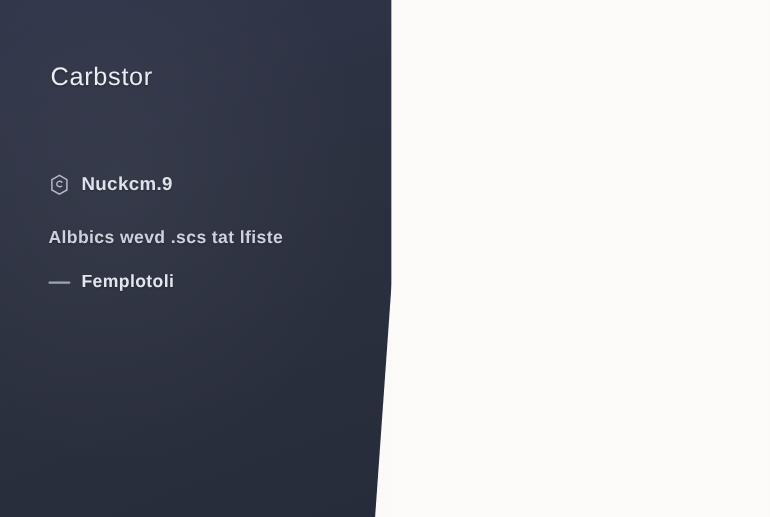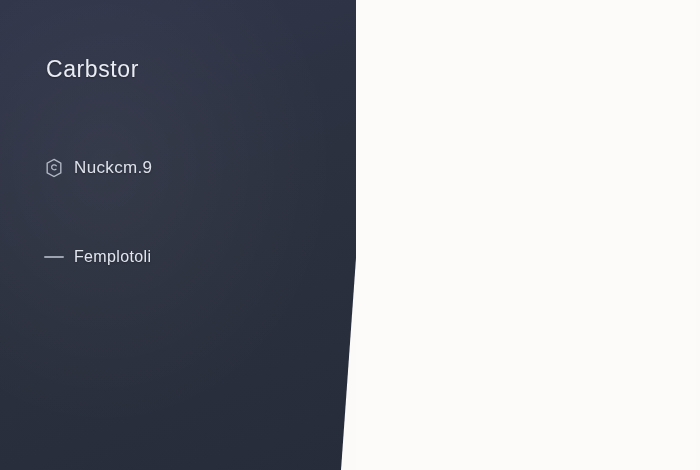--- a/index.html
+++ b/index.html
@@ -33,21 +33,21 @@
   .menu-row{position:absolute;display:flex;align-items:center;gap:10px;}
   .menu-row.r1{left:44px;top:158px;}
   .menu-row.r2{left:44px;top:208px;}
   .menu-row.r3{left:44px;top:248px;}
 
   .hex-icon{width:20px;height:20px;flex:0 0 20px;opacity:.82;}
   .dash-icon{width:20px;height:2px;background:#b9bfcc;flex:0 0 20px;opacity:.8;border-radius:1px;}
 
   .menu-label{
     color:#d4d9e4;font-size:16px;letter-spacing:.35px;white-space:nowrap;
-    text-shadow:0 1px 2px rgba(0,0,0,.3);filter:blur(.3px);
+    text-shadow:0 1px 2px rgba(0,0,0,.3);filter:blur(.3px);font-weight:bold;
   }
   .menu-label.big{font-size:17px;color:#dde1ea;}
   .menu-label.sub{font-size:16px;color:#ccd2de;}
   .menu-label.last{font-size:16px;color:#e2e6ee;}
 
   
   .right-panel{position:absolute;left:356px;top:0;right:0;bottom:0;background:#fcfbf9;}
 
   svg{display:block;}
 </style>
@@ -82,19 +82,22 @@
   <div class="brand-title">Carbstor</div>
 
   <div class="menu-row r1">
     <svg class="hex-icon" viewBox="0 0 22 22">
       <path d="M11 1.6 L18.5 5.8 L18.5 16.2 L11 20.4 L3.5 16.2 L3.5 5.8 Z" fill="none" stroke="#cfd5e0" stroke-width="1.5"></path>
       <path d="M13.5 8.5 C12 6.8, 8.8 7.4, 8.4 9.8 C8 12.4, 11.4 13.8, 13.2 12.4" fill="none" stroke="#cfd5e0" stroke-width="1.4" stroke-linecap="round"></path>
     </svg>
     <span class="menu-label big">Nuckcm.9</span>
   </div>
 
+  <div class="menu-row r2">
+    <span class="menu-label sub">Albbics wevd .scs tat lfiste</span>
+  </div>
 
   <div class="menu-row r3">
     <span class="dash-icon"></span>
     <span class="menu-label last">Femplotoli</span>
   </div>
 
 </div>
 
 </body></html>

